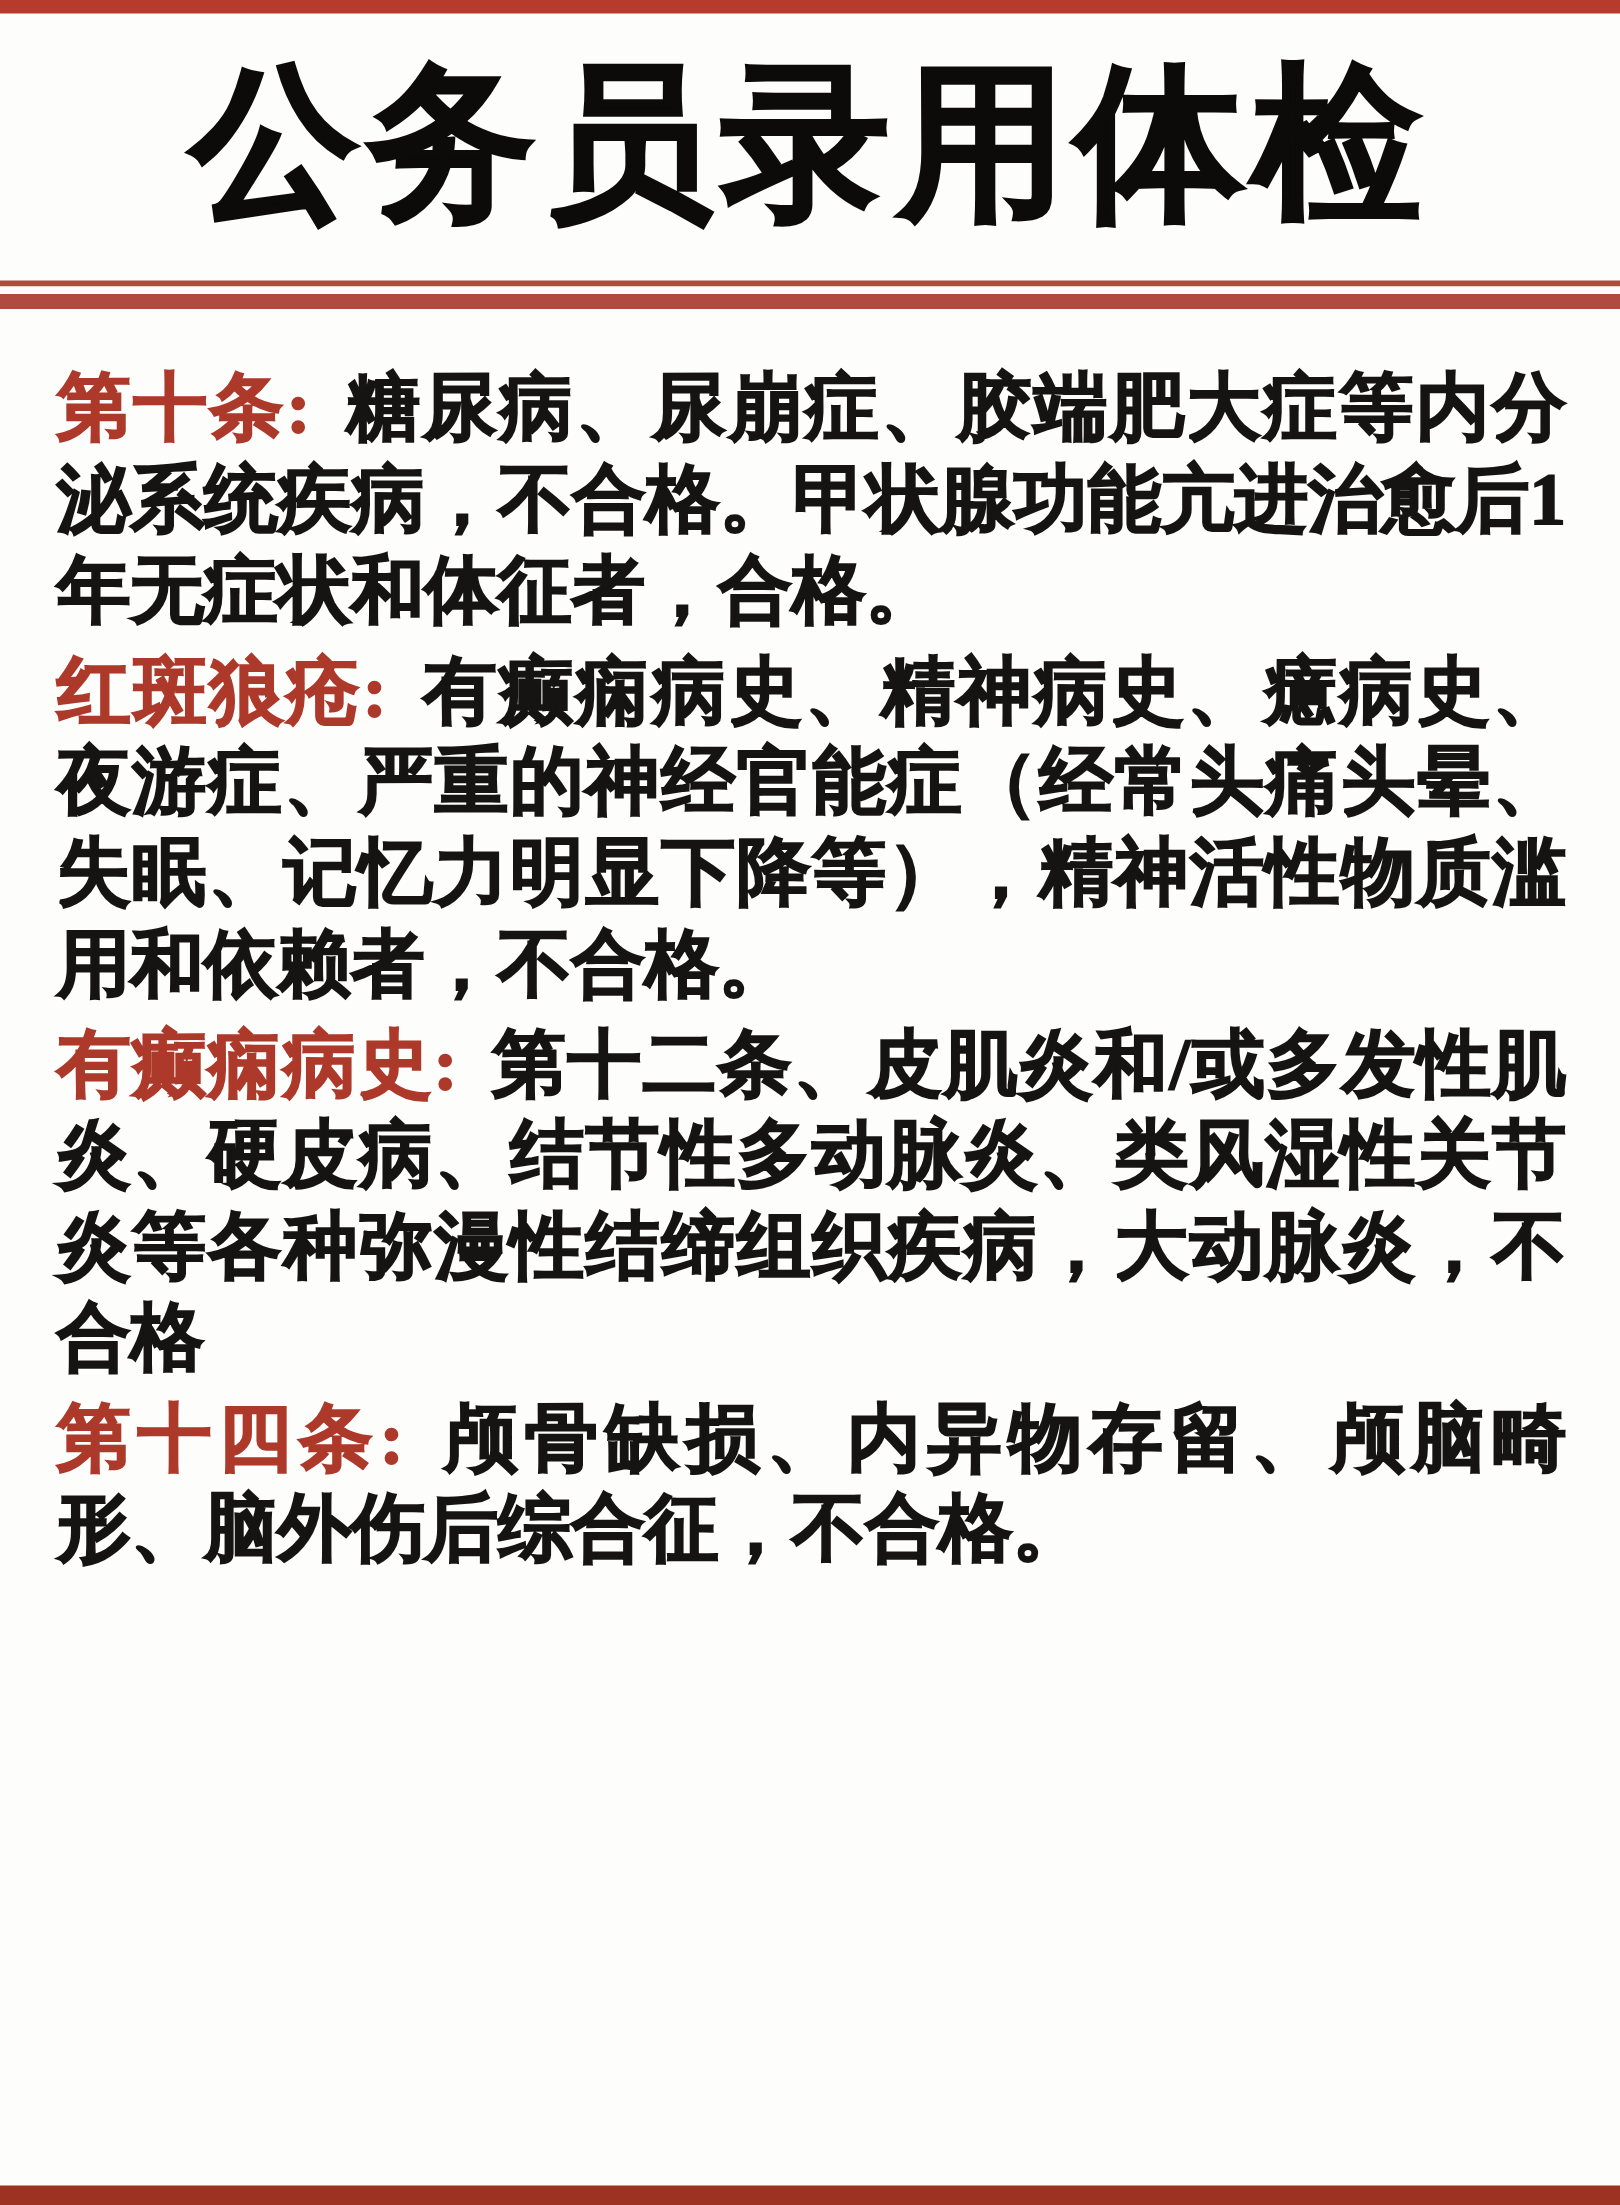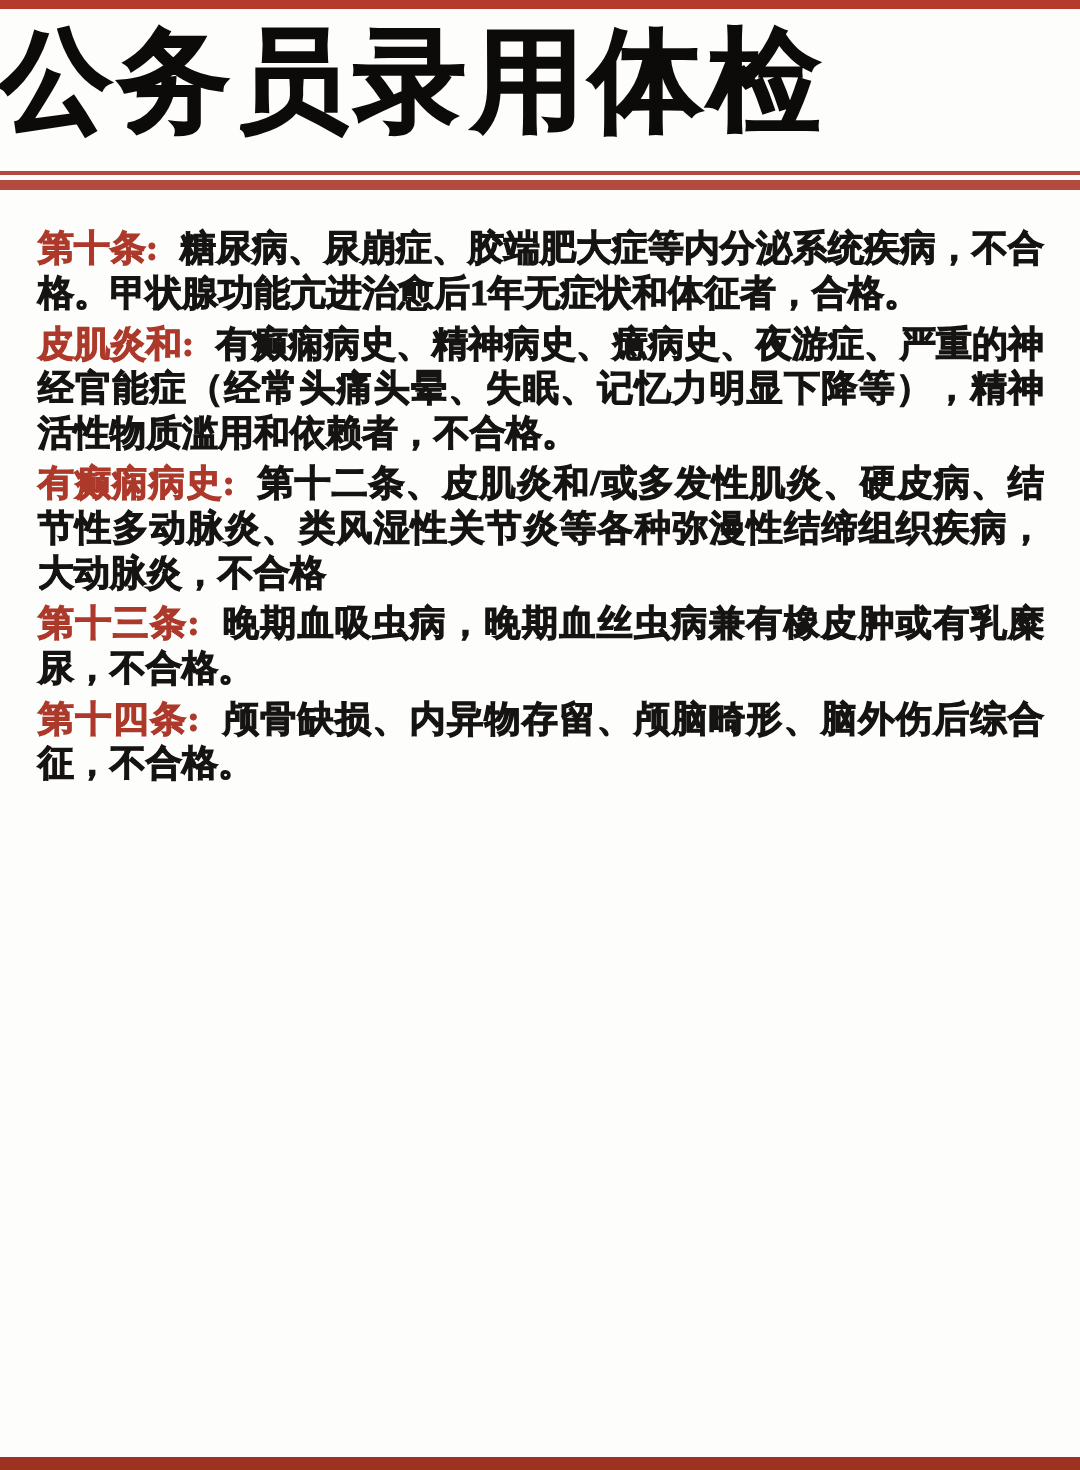--- a/index.html
+++ b/index.html
@@ -23,42 +23,43 @@
   }
   .edge-bar {
     position: absolute;
     left: 0;
     width: 100%;
   }
   .edge-bar.top { top: 0; height: 9px; background: var(--bar-top); }
   .edge-bar.bottom { bottom: 0; height: 13px; background: var(--bar-bottom); }
 
   .title-block {
-    padding-top: 10px;
+    padding-top: 26px;
+    text-align: center;
     color: #0c0b0a;
   }
   .title-line {
     display: block;
     font-size: 112px;
     line-height: 1.28;
     font-weight: 900;
     letter-spacing: 6px;
     -webkit-text-stroke: 2px #0c0b0a;
   }
   .double-rule { margin-top: 18px; }
   .double-rule .thin  { height: 4px;  background: var(--rule); }
   .double-rule .gap   { height: 5px;  background: var(--paper); }
   .double-rule .thick { height: 10px; background: var(--rule); }
 
   .articles {
     padding: 36px 36px 0 38px;
     text-align: justify;
   }
   .article {
-    font-size: 36px;
+    font-size: 49px;
     line-height: 1.24;
     font-weight: 700;
     color: var(--ink);
     -webkit-text-stroke: 1.2px var(--ink);
     margin: 0 0 6px 0;
   }
   .article .label {
     color: var(--accent);
     -webkit-text-stroke: 1.2px var(--accent);
     margin-right: 22px;
@@ -80,27 +81,24 @@
     <div class="thin"></div>
     <div class="gap"></div>
     <div class="thick"></div>
   </div>
 
   <main class="articles">
     <p class="article">
       <span class="label">第十条:</span><span>糖尿病、尿崩症、胶端肥大症等内分泌系统疾病，不合格。甲状腺功能亢进治愈后1年无症状和体征者，合格。</span>
     </p>
     <p class="article">
-      <span class="label">皮肌炎和:</span><span>有癫痫病史、精神病史、癔病史、夜游症、严重的神经官能症（经常头痛头晕、失眠、记忆力明显下降等），精神活性物质滥用和依赖者，不合格。</span>
+      <span class="label">红斑狼疮:</span><span>有癫痫病史、精神病史、癔病史、夜游症、严重的神经官能症（经常头痛头晕、失眠、记忆力明显下降等），精神活性物质滥用和依赖者，不合格。</span>
     </p>
     <p class="article">
       <span class="label">有癫痫病史:</span><span>第十二条、皮肌炎和/或多发性肌炎、硬皮病、结节性多动脉炎、类风湿性关节炎等各种弥漫性结缔组织疾病，大动脉炎，不合格</span>
-    </p>
-    <p class="article">
-      <span class="label">第十三条:</span><span>晚期血吸虫病，晚期血丝虫病兼有橡皮肿或有乳糜尿，不合格。</span>
     </p>
     <p class="article">
       <span class="label">第十四条:</span><span>颅骨缺损、内异物存留、颅脑畸形、脑外伤后综合征，不合格。</span>
     </p>
 
   </main>
 
   <div class="edge-bar bottom"></div>
 
 </div>

